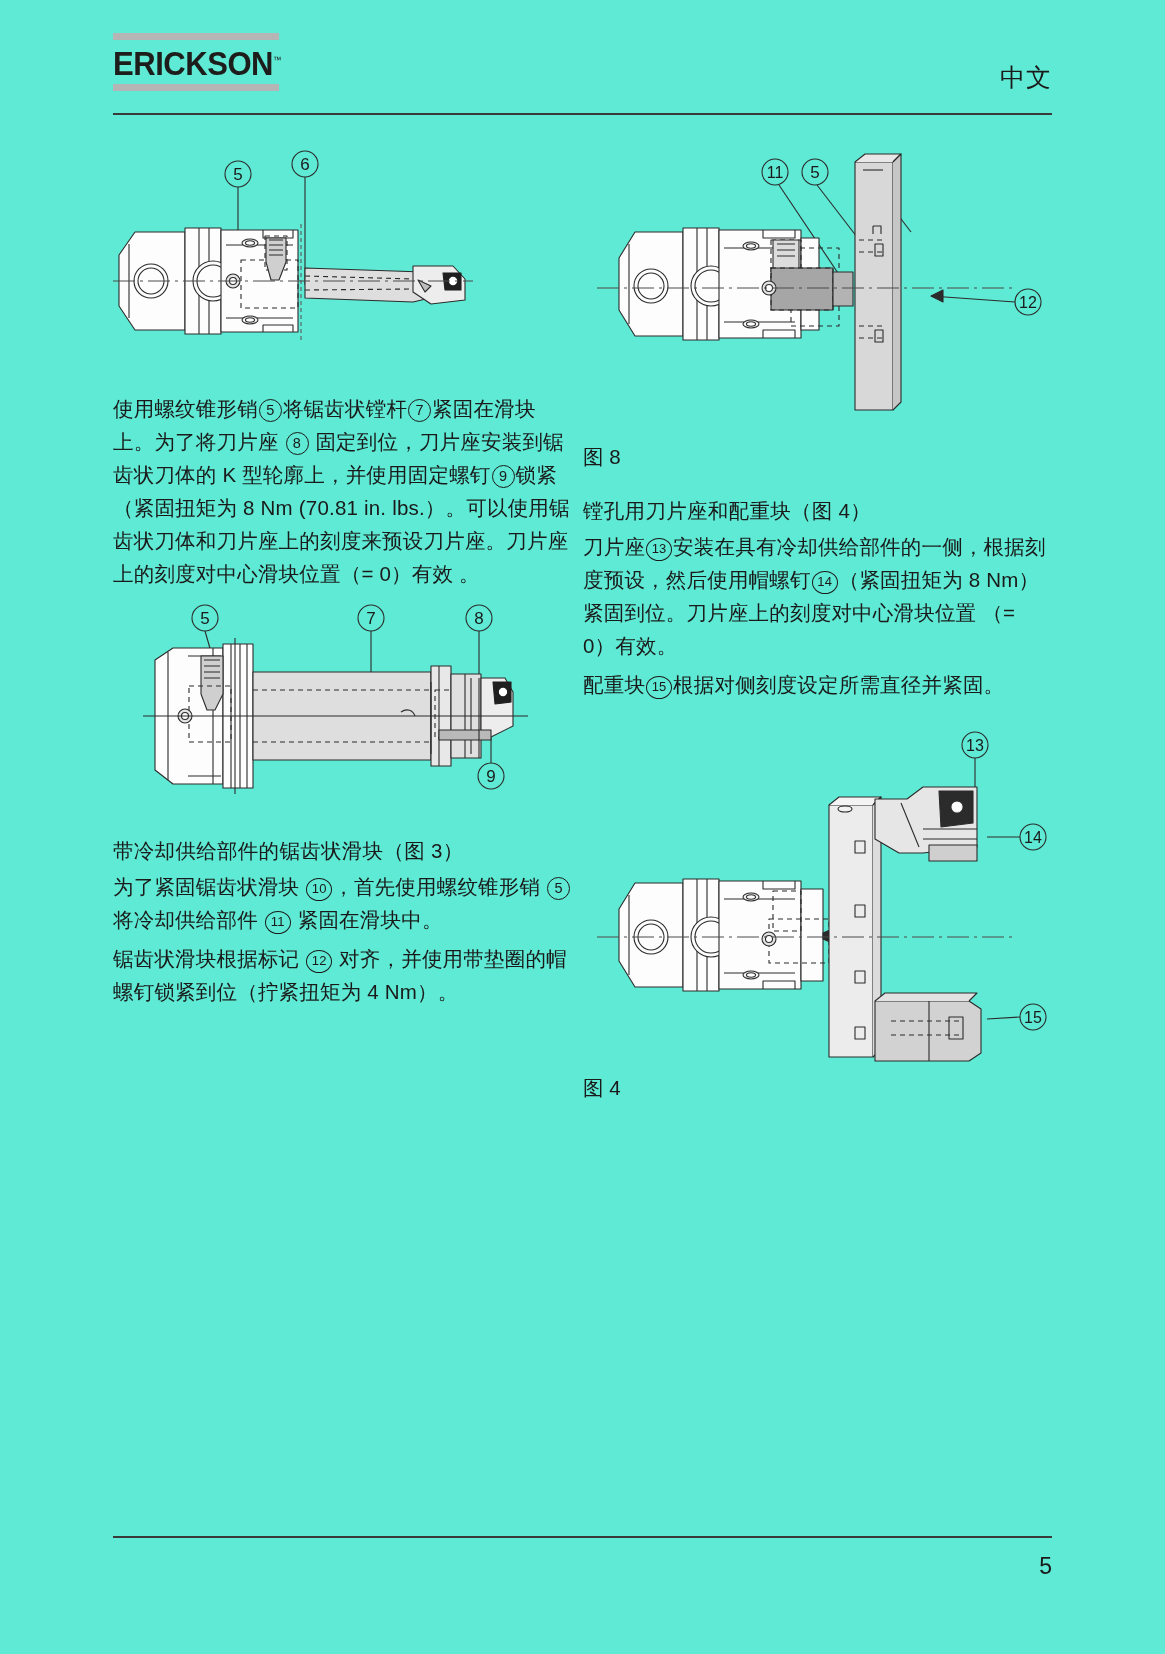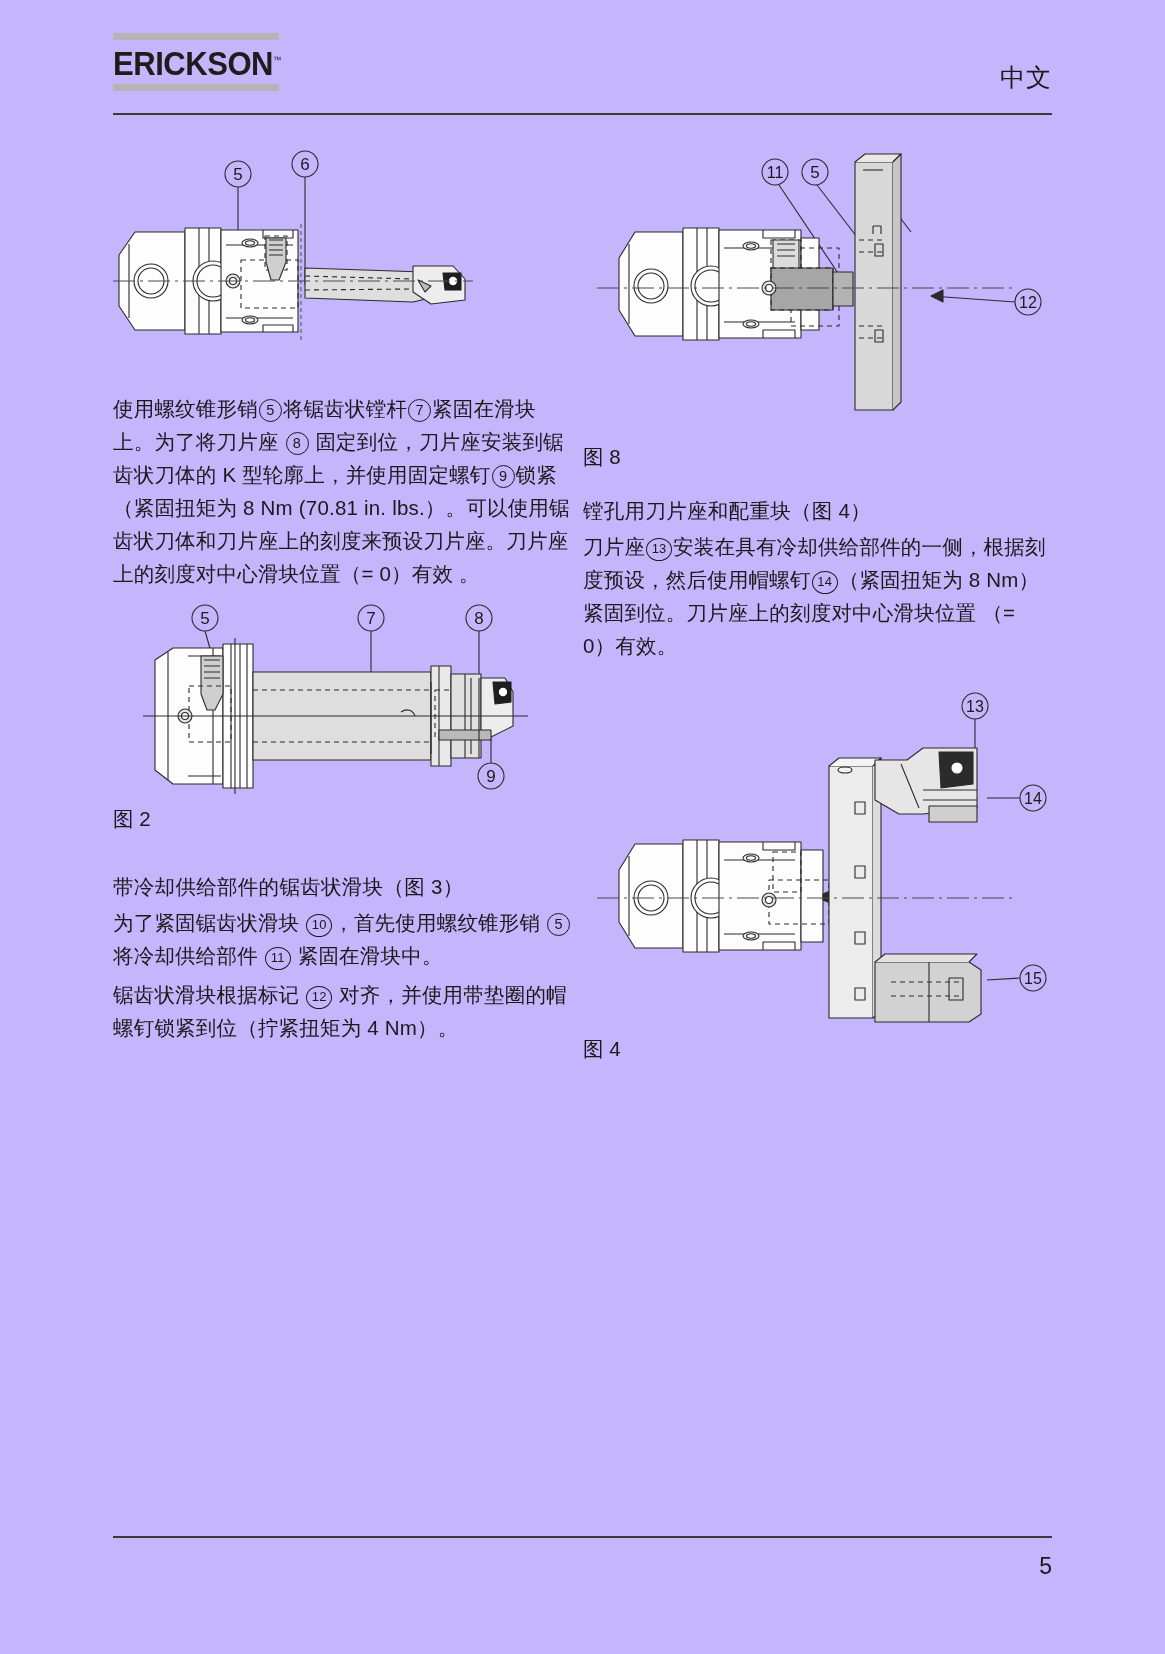--- a/index.html
+++ b/index.html
@@ -9,21 +9,21 @@
   }
   body {
     font-family: "Liberation Sans", "DejaVu Sans", sans-serif;
     color: #1a1a1a;
   }
   .page {
     position: relative;
     width: 1165px;
     height: 1654px;
     margin: 0 auto;
-    background: #c4b5fd;
+    background: #5eead4;
     overflow: hidden;
   }
 
   
   .header {
     position: absolute;
     left: 0; top: 0;
     width: 1165px;
     height: 120px;
   }
@@ -321,21 +321,20 @@
 
           <g stroke="#2b2b2b" stroke-width="1">
             <line x1="30" y1="118" x2="415" y2="118"></line>
           </g>
 
           <line x1="122" y1="40" x2="122" y2="196" stroke="#2b2b2b"></line>
           <line x1="318" y1="84" x2="318" y2="156" stroke="#2b2b2b"></line>
           <line x1="366" y1="80" x2="366" y2="160" stroke="#2b2b2b"></line>
         </g>
       </svg>
-      <div class="fig-cap" style="margin-top:6px;">图 2</div>
     </div>
 
     <div style="margin-top:36px;">
       <p class="sec-head">带冷却供给部件的锯齿状滑块（图 3）</p>
       <p class="body-txt"><span>为了紧固锯齿状滑块 </span><span class="cnum two">10</span><span>，首先使用螺纹锥形销 </span><span class="cnum">5</span><span> 将冷却供给部件 </span><span class="cnum two">11</span><span> 紧固在滑块中。</span></p>
       <p class="body-txt"><span>锯齿状滑块根据标记 </span><span class="cnum two">12</span><span> 对齐，并使用带垫圈的帽螺钉锁紧到位（拧紧扭矩为 4 Nm）。</span></p>
     </div>
 
   </div>
 
@@ -417,20 +416,21 @@
           </g>
         </g>
       </svg>
       <div class="fig-cap" style="margin-top:2px;">图 8</div>
     </div>
 
 
     <div style="margin-top:22px;">
       <p class="sec-head">镗孔用刀片座和配重块（图 4）</p>
       <p class="body-txt"><span>刀片座</span><span class="cnum two">13</span><span>安装在具有冷却供给部件的一侧，根据刻度预设，然后使用帽螺钉</span><span class="cnum two">14</span><span>（紧固扭矩为 8 Nm）紧固到位。刀片座上的刻度对中心滑块位置 （= 0）有效。</span></p>
+      <p class="body-txt"><span>配重块</span><span class="cnum two">15</span><span>根据对侧刻度设定所需直径并紧固。</span></p>
     </div>
 
     <div class="figbox" style="margin-top:26px;">
       <svg width="469" height="340" viewBox="0 0 469 340">
         <g stroke="#2b2b2b" fill="none" stroke-width="1.1" stroke-linejoin="round">
 
           <circle cx="392" cy="18" r="13"></circle>
           <text x="392" y="24" font-size="16" fill="#1a1a1a" stroke="none" text-anchor="middle" font-family="Liberation Sans, sans-serif">13</text>
           <line x1="392" y1="31" x2="392" y2="72"></line>
 

